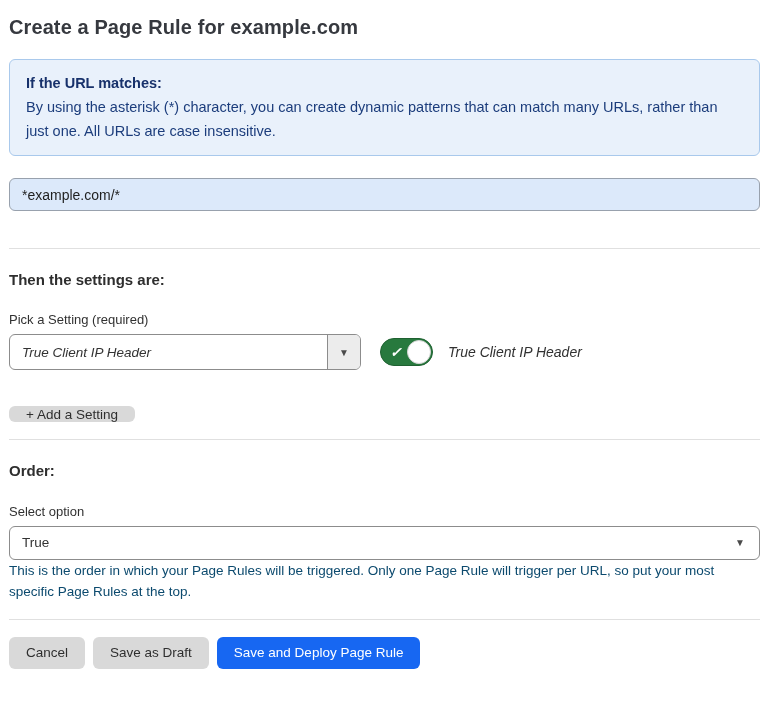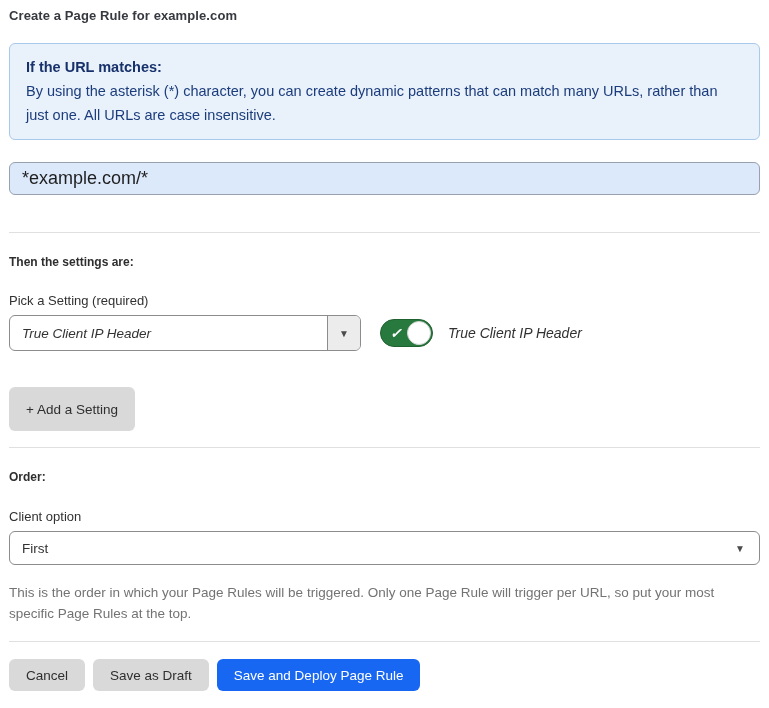--- a/index.html
+++ b/index.html
@@ -4,24 +4,24 @@
 <style>
   * { box-sizing: border-box; margin: 0; padding: 0; }
   html, body { width: 769px; background: #ffffff; }
   body {
     font-family: "Liberation Sans", sans-serif;
     color: #313131;
   }
   .container { padding: 8px 9px 14px 9px; width: 769px; }
 
   .page-title {
-    font-size: 13px;
+    font-size: 20px;
     font-weight: bold;
     color: #36393f;
-    margin: 0 0 20px 0;
+    margin: 8px 0 20px 0;
     letter-spacing: 0.1px;
   }
 
   .info-box {
     background: #e9f1fb;
     border: 1px solid #a9c9ec;
     border-radius: 6px;
     padding: 11px 32px 12px 16px;
     margin-bottom: 22px;
     line-height: 24px;
@@ -47,36 +47,36 @@
   }
 
   .url-input {
     width: 100%;
     height: 33px;
     background: #dce9fa;
     border: 1px solid #98a1ad;
     border-radius: 6px;
     padding: 0 12px;
     font-family: "Liberation Sans", sans-serif;
-    font-size: 18px;
+    font-size: 14px;
     color: #1f1f1f;
     outline: none;
   }
 
   .divider {
     border: none;
     border-top: 1px solid #e0e0e0;
     margin: 0;
   }
   .divider-1 { margin-top: 37px; }
   .divider-2 { margin-top: 16px; }
   .divider-3 { margin-top: 17px; }
 
   .section-heading {
-    font-size: 12px;
+    font-size: 15px;
     font-weight: bold;
     color: #2e2e2e;
     margin-top: 22px;
   }
 
   .picker-label { margin-top: 24px; }
 
   .setting-row {
     display: flex;
     align-items: center;
@@ -155,21 +155,21 @@
     color: #313131;
   }
 
   .add-setting-btn {
     margin-top: 36px;
     display: inline-block;
     background: #d9d9d9;
     border: none;
     border-radius: 6px;
     padding: 0 17px;
-    height: 44px;
+    height: 16px;
     font-family: "Liberation Sans", sans-serif;
     font-size: 13.5px;
     color: #2f2f2f;
     cursor: pointer;
   }
 
   .order-label { margin-top: 25px; }
 
   .order-select {
     width: 100%;
@@ -186,24 +186,24 @@
   .order-select .select-value {
     font-size: 13.5px;
     color: #333333;
   }
   .order-select .caret {
     color: #4a4a4a;
     font-size: 10px;
   }
 
   .help-text {
-    margin-top: 17px;
+    margin-top: 0;
     font-size: 13.5px;
     line-height: 21px;
-    color: #737373;
+    color: #0c4a6e;
     max-width: 745px;
   }
 
   .actions {
     display: flex;
     align-items: center;
     margin-top: 17px;
     gap: 8px;
   }
   .btn {
@@ -259,24 +259,24 @@
       <span class="toggle-label">True Client IP Header</span>
     </div>
   </div>
 
   <button class="add-setting-btn">+ Add a Setting</button>
 
   <hr class="divider divider-2">
 
   <h2 class="section-heading">Order:</h2>
 
-  <label class="field-label order-label">Client option</label>
+  <label class="field-label order-label">Select option</label>
 
   <div class="order-select">
-    <span class="select-value">First</span>
+    <span class="select-value">True</span>
     <span class="caret">▼</span>
   </div>
 
   <p class="help-text">This is the order in which your Page Rules will be triggered. Only one Page Rule will trigger per URL, so put your most specific Page Rules at the top.</p>
 
   <hr class="divider divider-3">
 
   <div class="actions">
     <button class="btn btn-gray">Cancel</button>
     <button class="btn btn-gray">Save as Draft</button>

